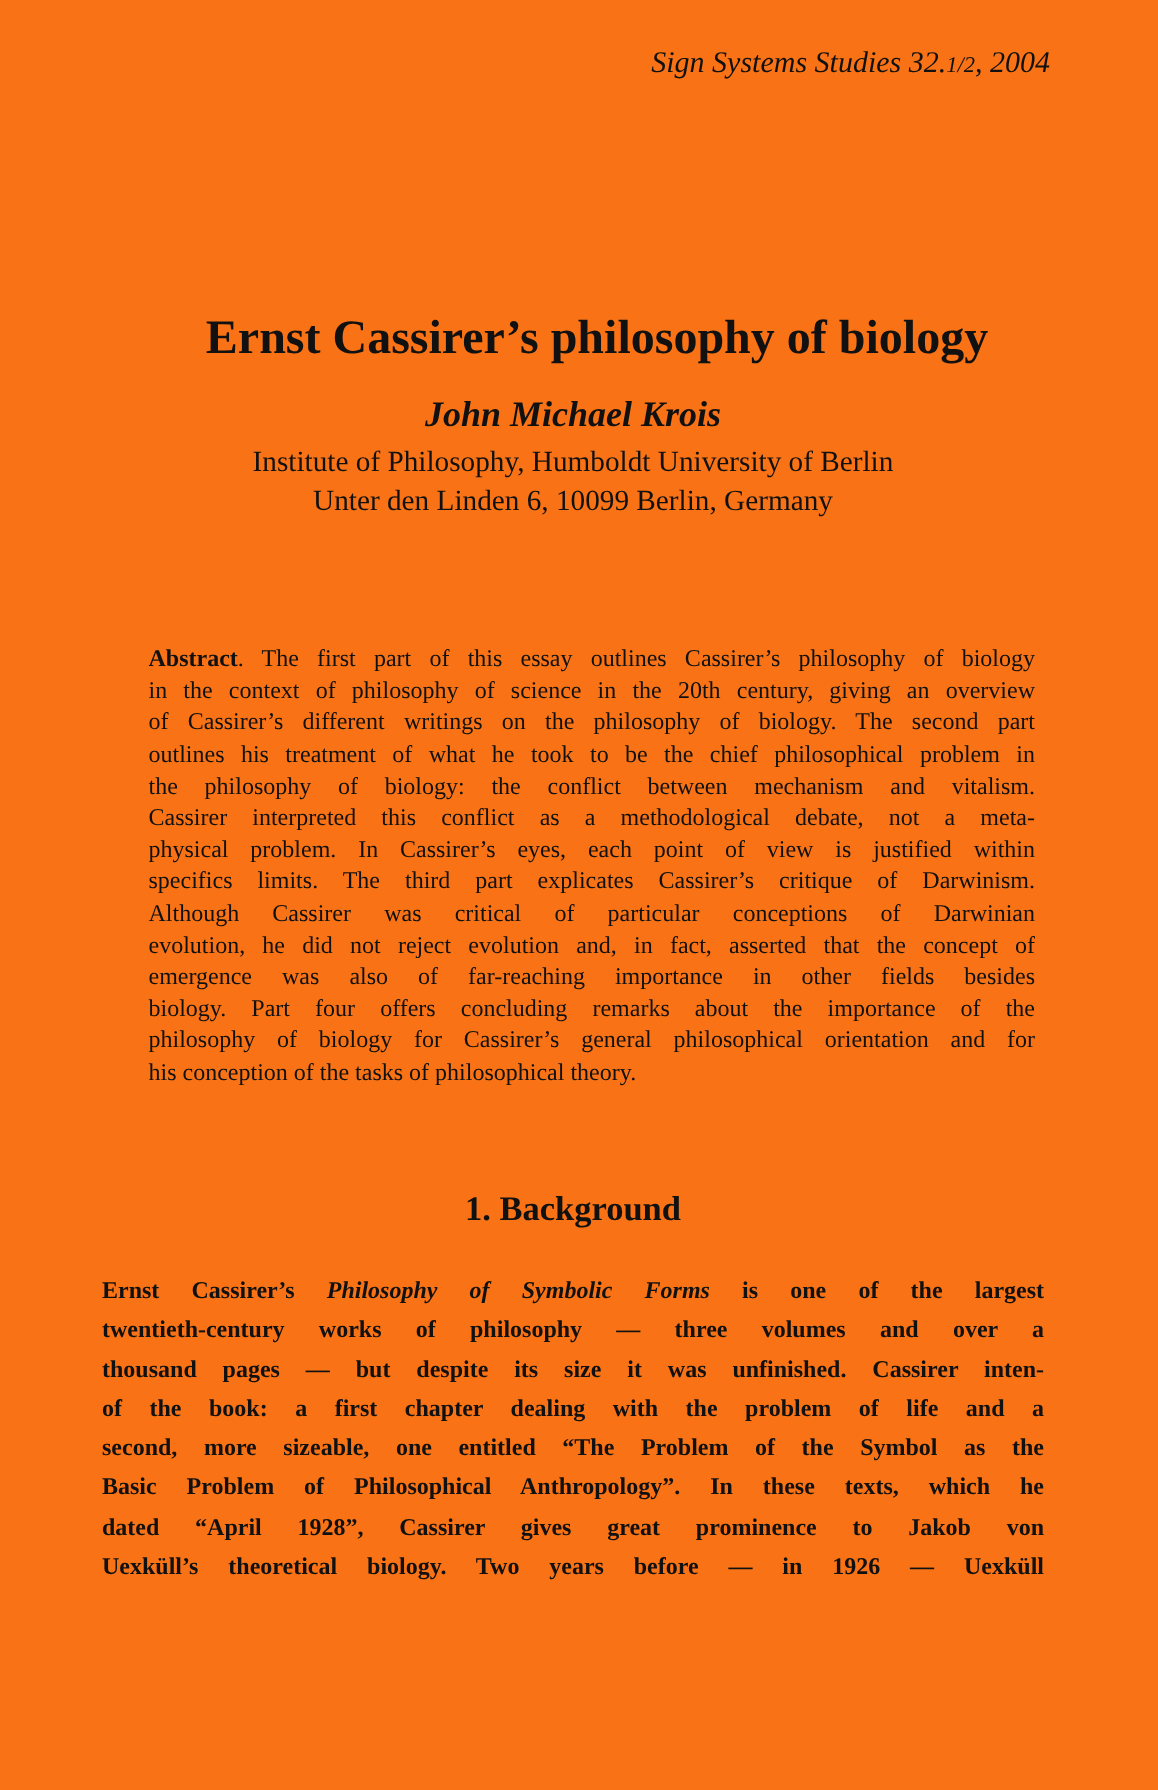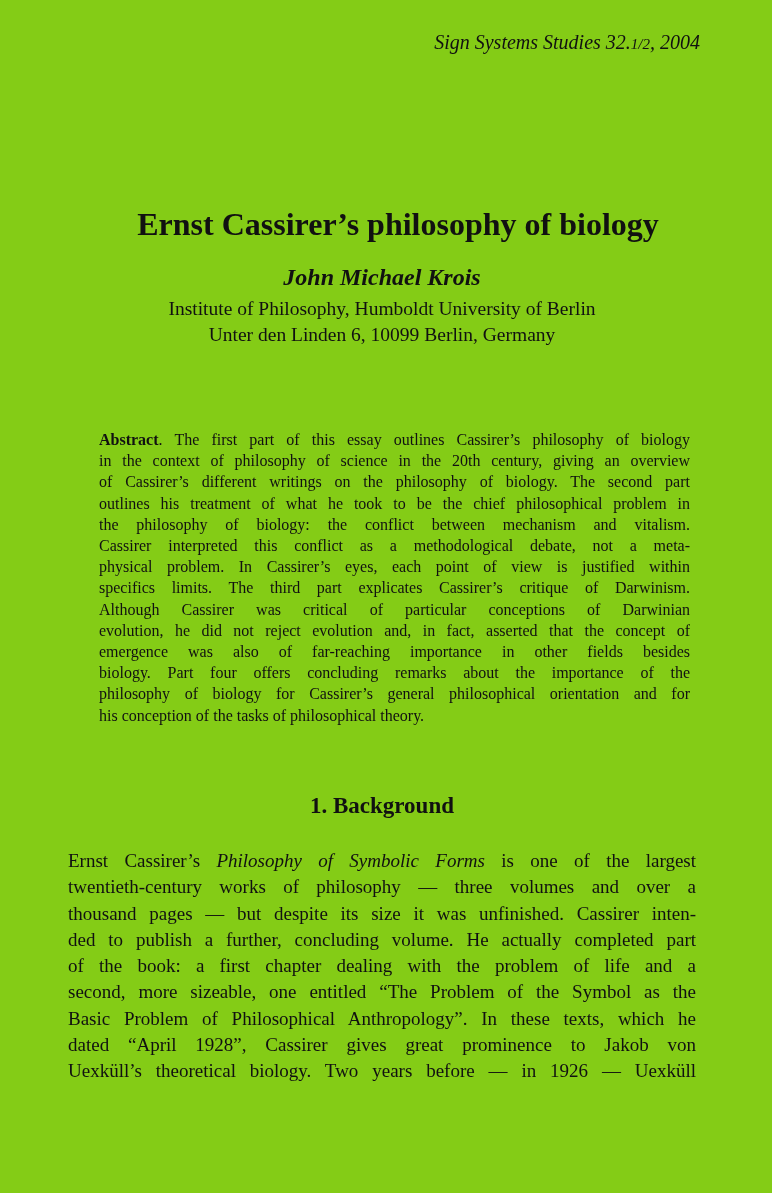--- a/index.html
+++ b/index.html
@@ -4,21 +4,21 @@
 <style>
   html, body {
     margin: 0;
     padding: 0;
     background: #ffffff;
   }
   .page {
     position: relative;
     width: 772px;
     height: 1193px;
-    background: #84cc16;
+    background: #f97316;
     color: #111111;
     font-family: "Liberation Serif", "DejaVu Serif", serif;
     overflow: hidden;
   }
   
   .journal-header {
     position: absolute;
     top: 31px;
     right: 72px;
     font-style: italic;
@@ -90,22 +90,23 @@
     text-align: center;
     font-weight: bold;
     font-size: 23px;
   }
   
   .body-par {
     position: absolute;
     top: 848px;
     left: 68px;
     width: 628px;
-    font-size: 19px;
+    font-size: 16px;
     line-height: 26.3px;
+    font-weight: bold;
   }
   .body-par .line {
     white-space: nowrap;
     overflow: hidden;
     text-align: justify;
     text-align-last: justify;
     text-justify: inter-word;
   }
   .body-par i { font-style: italic; }
 </style>
@@ -141,21 +142,20 @@
     <div class="line">philosophy of biology for Cassirer’s general philosophical orientation and for</div>
     <div class="line last">his conception of the tasks of philosophical theory.</div>
   </div>
 
   <h2 class="section-heading">1. Background</h2>
 
   <div class="body-par">
     <div class="line"><span>Ernst Cassirer’s </span><i>Philosophy of Symbolic Forms</i><span> is one of the largest</span></div>
     <div class="line">twentieth-century works of philosophy — three volumes and over a</div>
     <div class="line">thousand pages — but despite its size it was unfinished. Cassirer inten-</div>
-    <div class="line">ded to publish a further, concluding volume. He actually completed part</div>
     <div class="line">of the book: a first chapter dealing with the problem of life and a</div>
     <div class="line">second, more sizeable, one entitled “The Problem of the Symbol as the</div>
     <div class="line">Basic Problem of Philosophical Anthropology”. In these texts, which he</div>
     <div class="line">dated “April 1928”, Cassirer gives great prominence to Jakob von</div>
     <div class="line">Uexküll’s theoretical biology. Two years before — in 1926 — Uexküll</div>
   </div>
 
 </div>
 
 </body></html>

